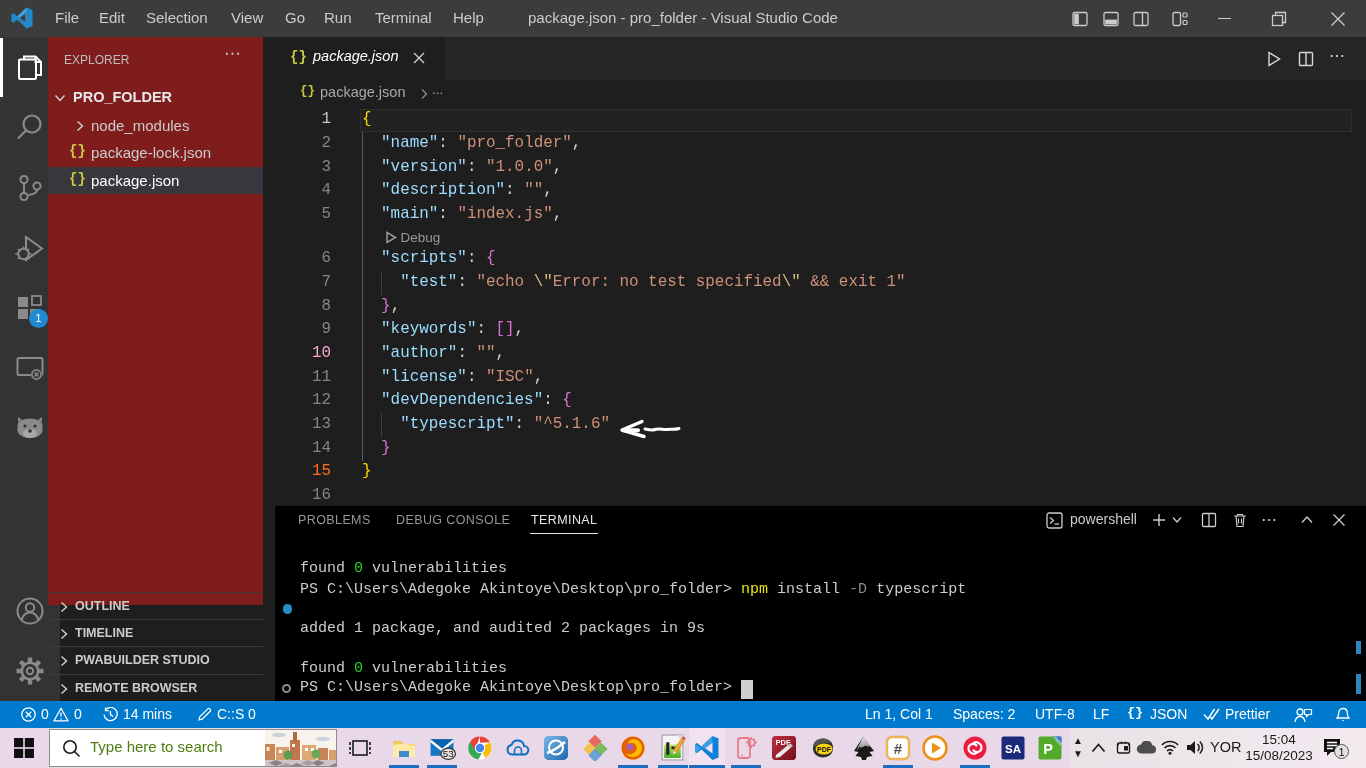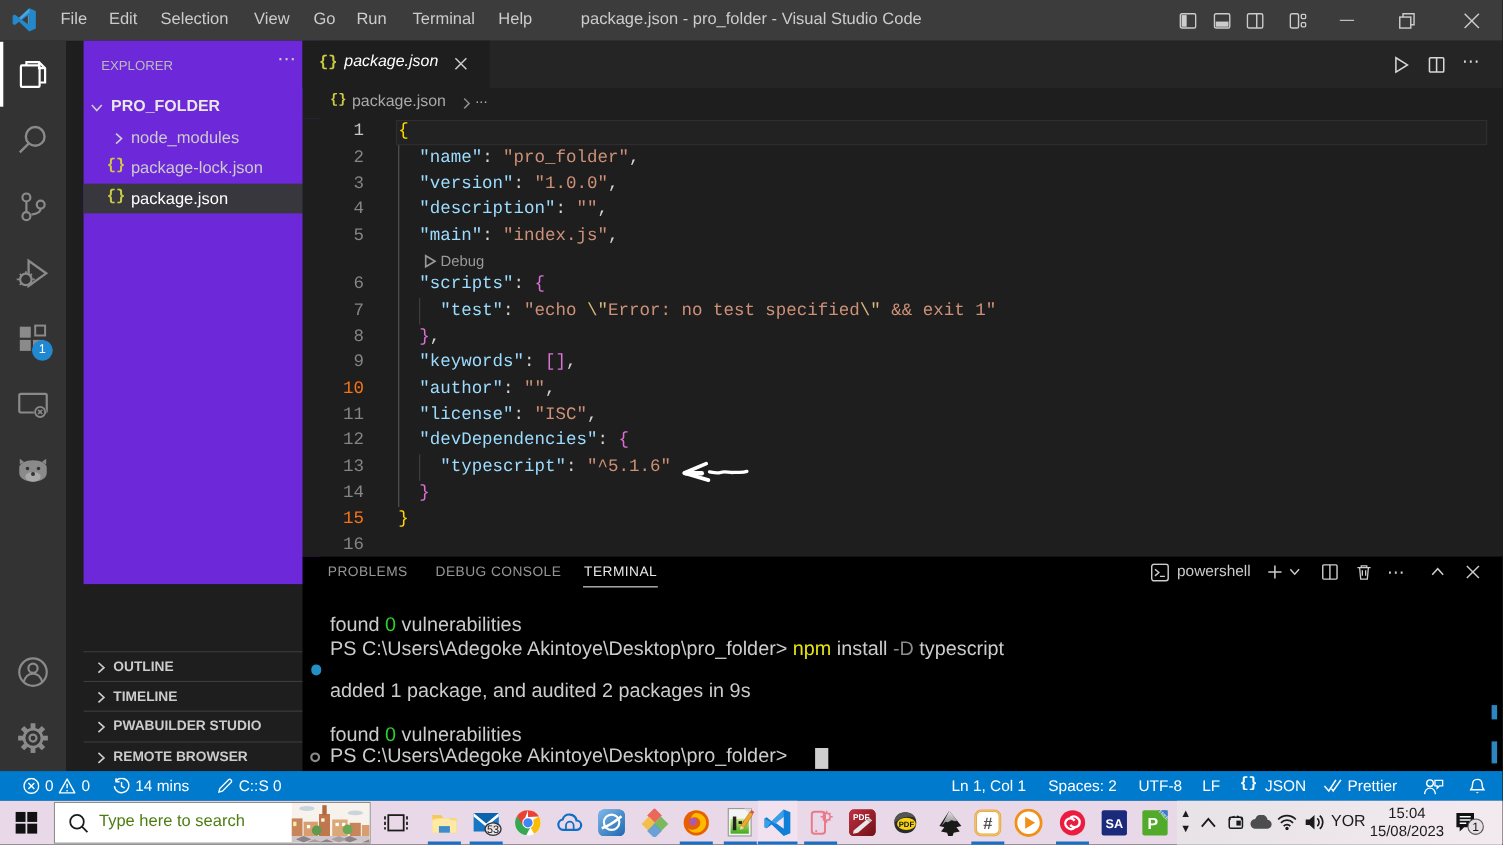--- a/index.html
+++ b/index.html
@@ -1,19 +1,19 @@
 <!DOCTYPE html>
 <html><head><meta charset="utf-8"><style>
 *{margin:0;padding:0;box-sizing:border-box}
 html,body{width:1366px;height:768px;overflow:hidden;background:#1e1e1e;font-family:"Liberation Sans",sans-serif}
 .abs{position:absolute}
 #stage{position:relative;width:1366px;height:768px}
 .cl{position:absolute;left:362px;height:23.7px;line-height:23.7px;font-family:"Liberation Mono",monospace;font-size:15.9px;white-space:pre}
 .gn{position:absolute;left:275px;width:56px;height:23.7px;line-height:23.7px;text-align:right;font-family:"Liberation Mono",monospace;font-size:15.9px}
-.tl{position:absolute;left:300px;height:19.9px;line-height:19.9px;font-family:Liberation Sans, sans-serif;font-size:18px;color:#cccccc;white-space:pre}
+.tl{position:absolute;left:300px;height:19.9px;line-height:19.9px;font-family:Liberation Mono, monospace;font-size:15px;color:#cccccc;white-space:pre}
 .mi{color:#cccccc;font-size:15px}
 svg{display:block}
 </style></head><body>
 <div id="stage">
 <div class="abs" style="left:0;top:0;width:1366px;height:37px;background:#3c3c3c">
 <svg class="abs" style="left:11px;top:7px" width="22" height="22" viewBox="0 0 100 100">
 <path fill-rule="evenodd" fill="#2489ca" d="M71 2 29 42 11 28 2 33v34l9 5 18-14 42 40 27-12V14zM71 27v46L41 50z"></path>
 <path fill="#52b0e8" d="M71 2 29 42l8 6L71 20zM71 73V27l-6 5v36z" opacity=".75"></path>
 </svg>
 <span class="abs mi" style="left:55px;top:9px">File</span>
@@ -107,21 +107,21 @@
           <rect x="23.5" y="12.8" width="5" height="4.4"></rect>
           <rect x="12.8" y="1.5" width="4.4" height="5" transform="rotate(45 15 15)"></rect>
           <rect x="12.8" y="23.5" width="4.4" height="5" transform="rotate(45 15 15)"></rect>
           <rect x="1.5" y="12.8" width="5" height="4.4" transform="rotate(45 15 15)"></rect>
           <rect x="23.5" y="12.8" width="5" height="4.4" transform="rotate(45 15 15)"></rect>
         </g>
         <circle cx="15" cy="15" r="8.2" fill="none" stroke="#8a8a8a" stroke-width="2.6"></circle>
         <circle cx="15" cy="15" r="3.2" fill="none" stroke="#8a8a8a" stroke-width="2"></circle>
       </svg>
 </div>
-<div class="abs" style="left:76px;top:37px;width:215px;height:494px;background:#6d28d9;color:#cccccc">
+<div class="abs" style="left:48px;top:37px;width:215px;height:568px;background:#7f1d1d;color:#cccccc">
 <span class="abs" style="left:16px;top:16px;font-size:12px;color:#bbbbbb">EXPLORER</span>
 <span class="abs" style="left:176px;top:6px;font-size:17px;letter-spacing:1px;color:#cccccc">⋯</span>
 <div class="abs" style="left:0;top:47px;width:215px;height:27.5px;font-weight:bold;color:#e8e8e8">
  <svg class="abs" style="left:6px;top:8px" width="12" height="12" viewBox="0 0 12 12">
           <path d="M1.5 3.5 6 8.5 10.5 3.5" fill="none" stroke="#cccccc" stroke-width="1.5"></path>
         </svg>
  <span class="abs" style="left:25px;top:5px;font-size:14.5px">PRO_FOLDER</span>
       </div>
 <div class="abs" style="left:0;top:74.5px;width:215px;height:27.5px">
  <svg class="abs" style="left:26px;top:8px" width="12" height="12" viewBox="0 0 12 12">
@@ -194,21 +194,21 @@
 <div class="abs" style="left:381.2px;top:413px;width:1px;height:24px;background:#404040"></div>
 <div class="gn" style="top:108.2px;color:#c6c6c6">1</div>
 <div class="gn" style="top:131.8px;color:#858585">2</div>
 <div class="gn" style="top:155.6px;color:#858585">3</div>
 <div class="gn" style="top:179.2px;color:#858585">4</div>
 <div class="gn" style="top:203.0px;color:#858585">5</div>
 <div class="gn" style="top:247.2px;color:#858585">6</div>
 <div class="gn" style="top:270.8px;color:#858585">7</div>
 <div class="gn" style="top:294.5px;color:#858585">8</div>
 <div class="gn" style="top:318.2px;color:#858585">9</div>
-<div class="gn" style="top:341.9px;color:#f97316">10</div>
+<div class="gn" style="top:341.9px;color:#f9a8d4">10</div>
 <div class="gn" style="top:365.6px;color:#858585">11</div>
 <div class="gn" style="top:389.3px;color:#858585">12</div>
 <div class="gn" style="top:413.0px;color:#858585">13</div>
 <div class="gn" style="top:436.8px;color:#858585">14</div>
 <div class="gn" style="top:460.4px;color:#f97316">15</div>
 <div class="gn" style="top:484.1px;color:#858585">16</div>
 <div class="cl" style="top:108.2px"><span style="color:#ffd700">{</span></div>
 <div class="cl" style="top:131.8px"><span style="color:#d4d4d4">  </span><span style="color:#9cdcfe">"name"</span><span style="color:#d4d4d4">: </span><span style="color:#ce9178">"pro_folder"</span><span style="color:#d4d4d4">,</span></div>
 <div class="cl" style="top:155.6px"><span style="color:#d4d4d4">  </span><span style="color:#9cdcfe">"version"</span><span style="color:#d4d4d4">: </span><span style="color:#ce9178">"1.0.0"</span><span style="color:#d4d4d4">,</span></div>
 <div class="cl" style="top:179.2px"><span style="color:#d4d4d4">  </span><span style="color:#9cdcfe">"description"</span><span style="color:#d4d4d4">: </span><span style="color:#ce9178">""</span><span style="color:#d4d4d4">,</span></div>

